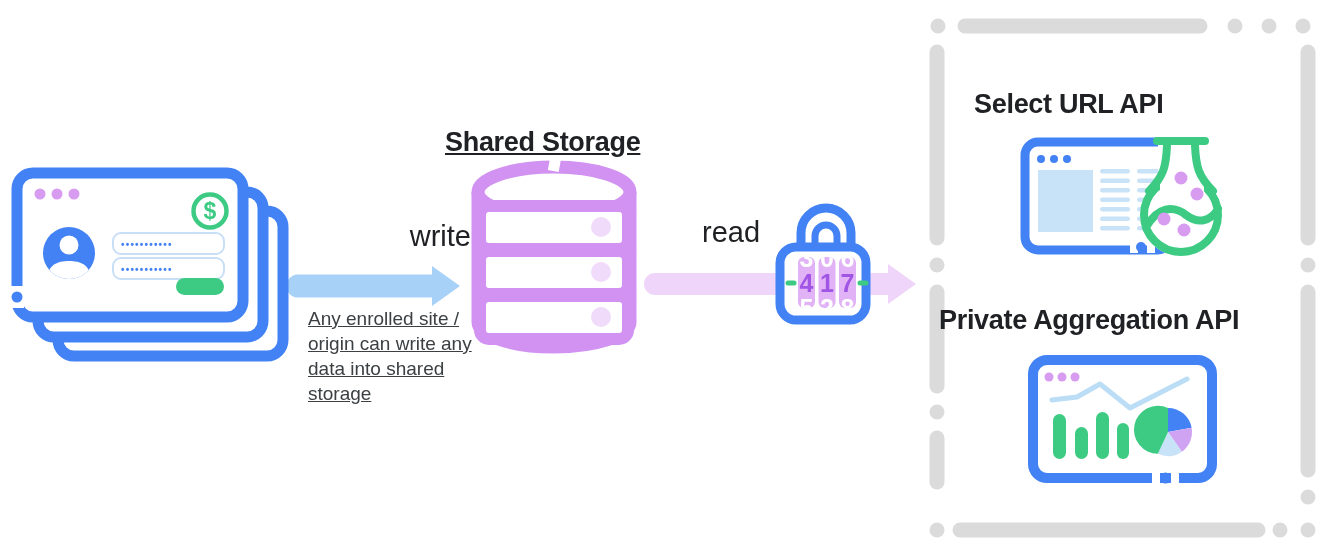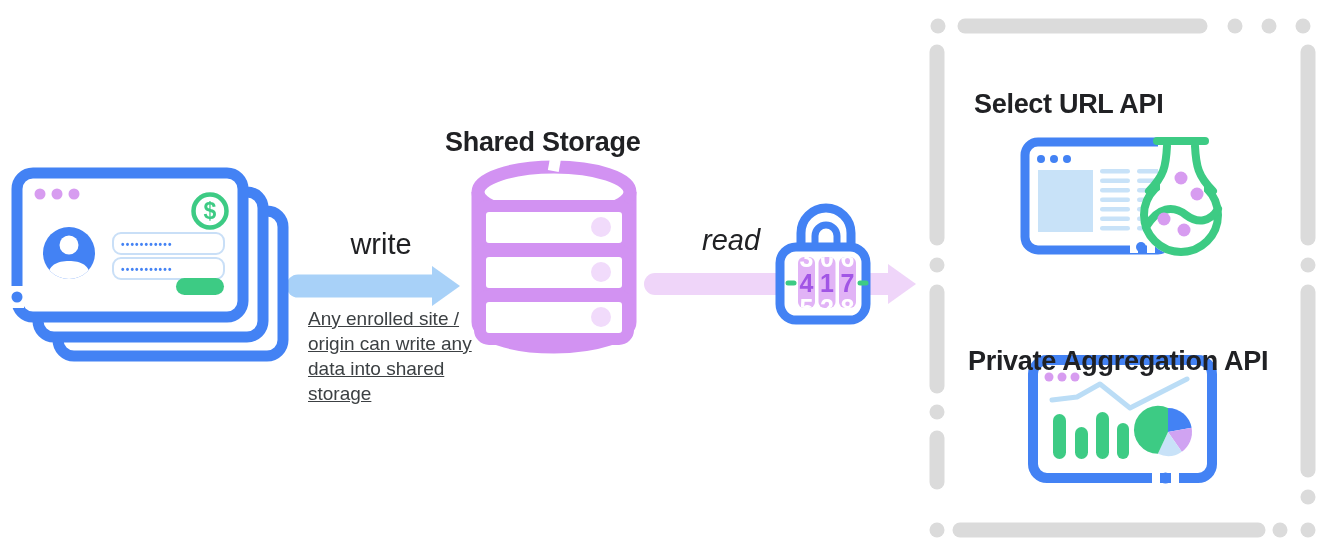--- a/index.html
+++ b/index.html
@@ -187,22 +187,22 @@
         <path d="M0 0 L23.6 -4.2 A24 24 0 0 1 13.8 19.7 Z" fill="#D0A3F2"></path>
         <path d="M0 0 L13.8 19.7 A24 24 0 0 1 -10.1 21.8 Z" fill="#C8E2F8"></path>
         <path d="M0 0 L-10.1 21.8 A24 24 0 1 1 0 -24 Z" fill="#3DCB84"></path>
       </g>
       <rect x="1152" y="471" width="8" height="13" fill="#fff"></rect>
       <rect x="1171" y="471" width="8" height="13" fill="#fff"></rect>
       <circle cx="1165.5" cy="478" r="5.5" fill="#4382F4"></circle>
     </g>
   </svg>
 
-  <div class="t title" style="left:445px;top:127px;width:220px;">Shared Storage</div>
-  <div class="t flow" style="left:291px;top:228px;width:180px;">write</div>
-  <div class="t flow" style="left:651px;top:224px;width:160px;font-style:italic;">read</div>
+  <div class="t title" style="left:445px;top:127px;width:220px;text-decoration:underline;">Shared Storage</div>
+  <div class="t flow" style="left:291px;top:220px;width:180px;text-align:right;">write</div>
+  <div class="t flow" style="left:651px;top:216px;width:160px;">read</div>
   <div class="t cap" style="left:308px;top:306px;width:185px;text-decoration:underline;">Any enrolled site /
 origin can write any
 data into shared
 storage</div>
   <div class="t title" style="left:974px;top:89px;width:300px;">Select URL API</div>
-  <div class="t title" style="left:968px;top:305px;width:360px;margin-top:41px;">Private Aggregation API</div>
+  <div class="t title" style="left:939px;top:305px;width:360px;">Private Aggregation API</div>
 </div>
 
 </body></html>

